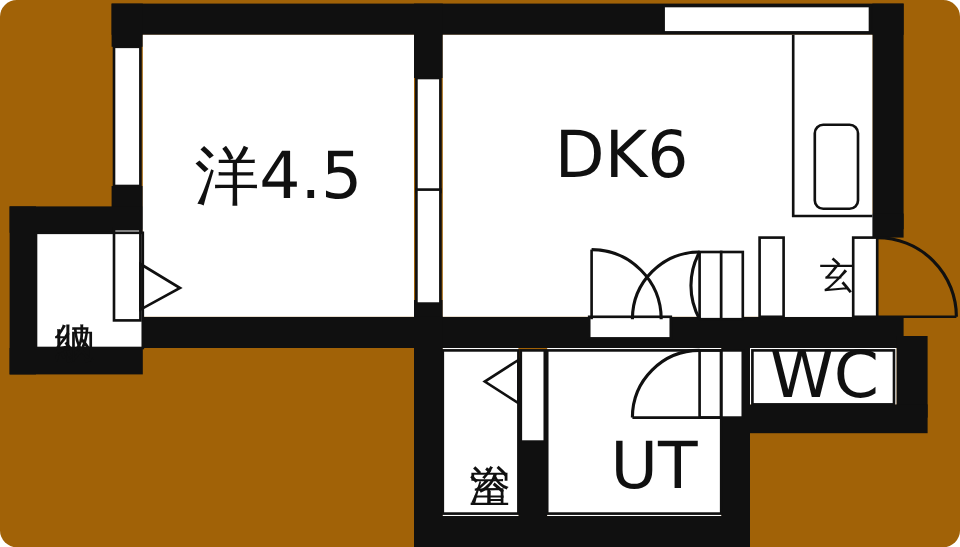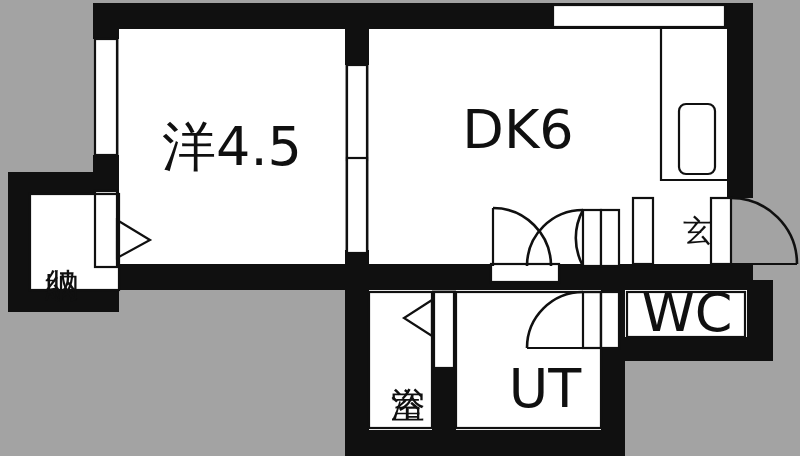--- a/index.html
+++ b/index.html
@@ -10,21 +10,22 @@
   body {
     width: 800px;
     height: 456px;
     overflow: hidden;
     font-family: "DejaVu Sans", sans-serif;
   }
   #floorplan-root {
     position: relative;
     width: 800px;
     height: 456px;
-    background: #a3a3a3;
+    background: #a16207;
+    border-radius: 14px;
   }
   svg.plan {
     display: block;
     width: 800px;
     height: 456px;
   }
   .wall   { fill: #101010; }
   .room   { fill: #ffffff; }
   .thinline { fill: none; stroke: #101010; stroke-width: 2.2; }
   .thinline-fill { fill: #ffffff; stroke: #101010; stroke-width: 2.2; }

